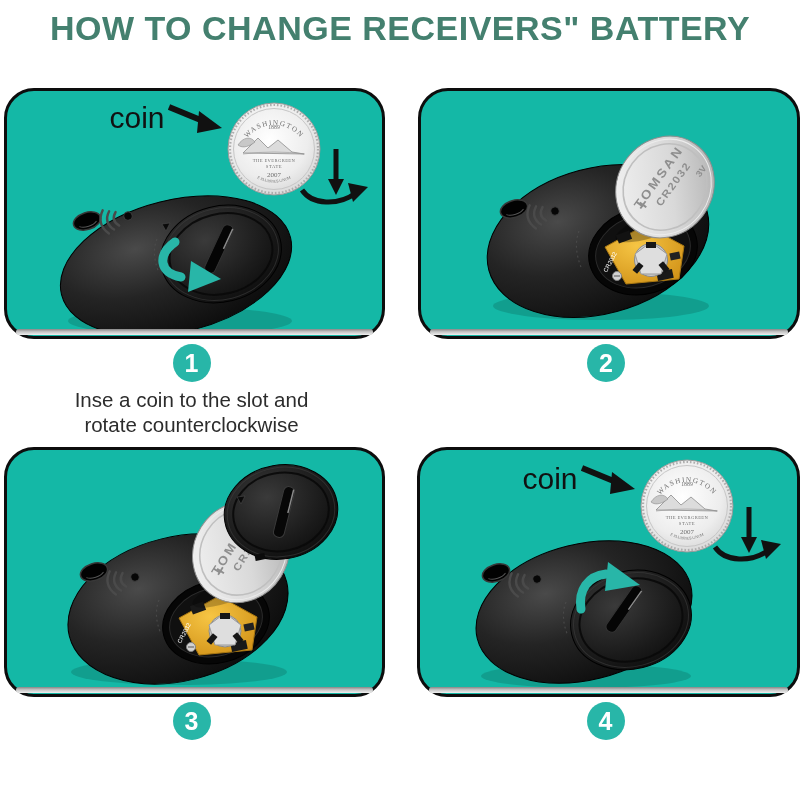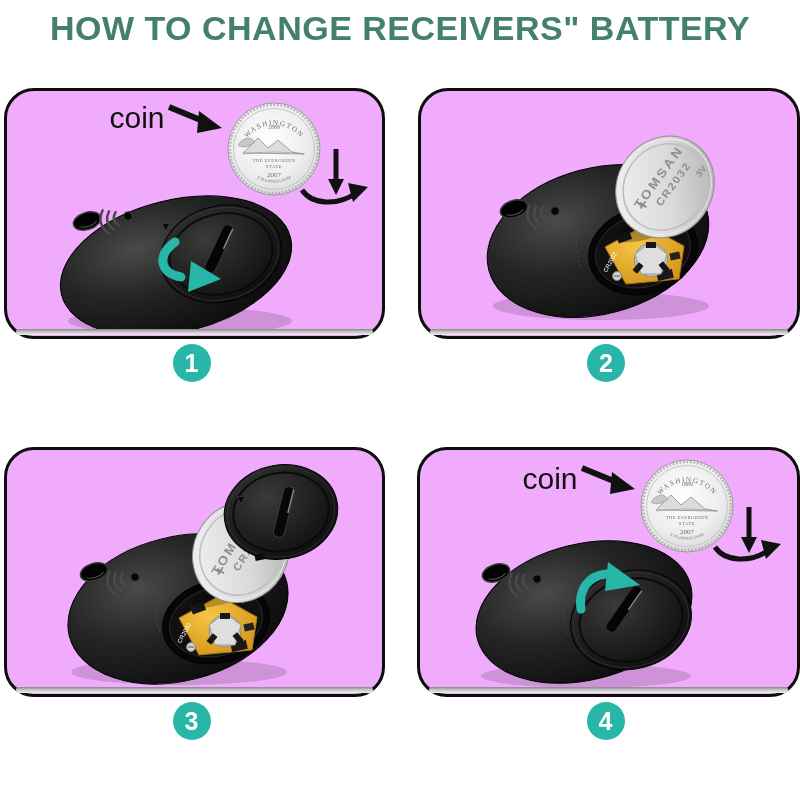--- a/index.html
+++ b/index.html
@@ -2,21 +2,21 @@
 <html style="--title-green: #44806f; --accent-teal: #28b6a8; --caption-text: #2c2c2c; --panel-border: #0d0d0d;"><head>
 <meta charset="utf-8">
 <style>
   html,body{margin:0;padding:0;background:#fff}
   #canvas{position:relative;width:800px;height:800px;background:#fff;overflow:hidden;
           font-family:"Liberation Sans",sans-serif}
   .title{position:absolute;top:9px;left:0;width:100%;text-align:center;
          font-size:34px;font-weight:bold;letter-spacing:.5px;white-space:nowrap;
          color:var(--title-green,#44806f)}
   .panel{position:absolute;border:3px solid var(--panel-border,#0d0d0d);
-         border-radius:30px;background:#f0abfc}
+         border-radius:30px;background:#14b8a6}
   .panel svg{display:block}
   .shelf{position:absolute;left:9px;right:9px;bottom:1px;height:6px;border-radius:3px;
          background:linear-gradient(180deg,#878787,#c4c4c4 45%,#f0f0f0)}
   #p1{left:4px;top:88px;width:375px;height:245px}
   #p2{left:418px;top:88px;width:376px;height:245px}
   #p3{left:4px;top:447px;width:375px;height:244px}
   #p4{left:417px;top:447px;width:377px;height:244px}
   .step{position:absolute;text-align:center}
   #s1{left:4px;top:344px;width:375px}
   #s2{left:418px;top:344px;width:376px}
@@ -263,20 +263,22 @@
           <path class="tealStroke" d="M161,159 C158,140 168,126 186,124"></path>
           <polygon class="teal" points="188,112 220,135 185,141"></polygon>
         </g>
       </g>
     </svg>
     <div class="shelf"></div>
   </div>
 
   <div class="step" id="s1">
     <div class="badge">1</div>
+    <div class="caption">Inse a coin to the slot and
+rotate counterclockwise</div>
   </div>
   <div class="step" id="s2">
     <div class="badge">2</div>
   </div>
   <div class="step" id="s3">
     <div class="badge">3</div>
   </div>
   <div class="step" id="s4">
     <div class="badge">4</div>
   </div>

